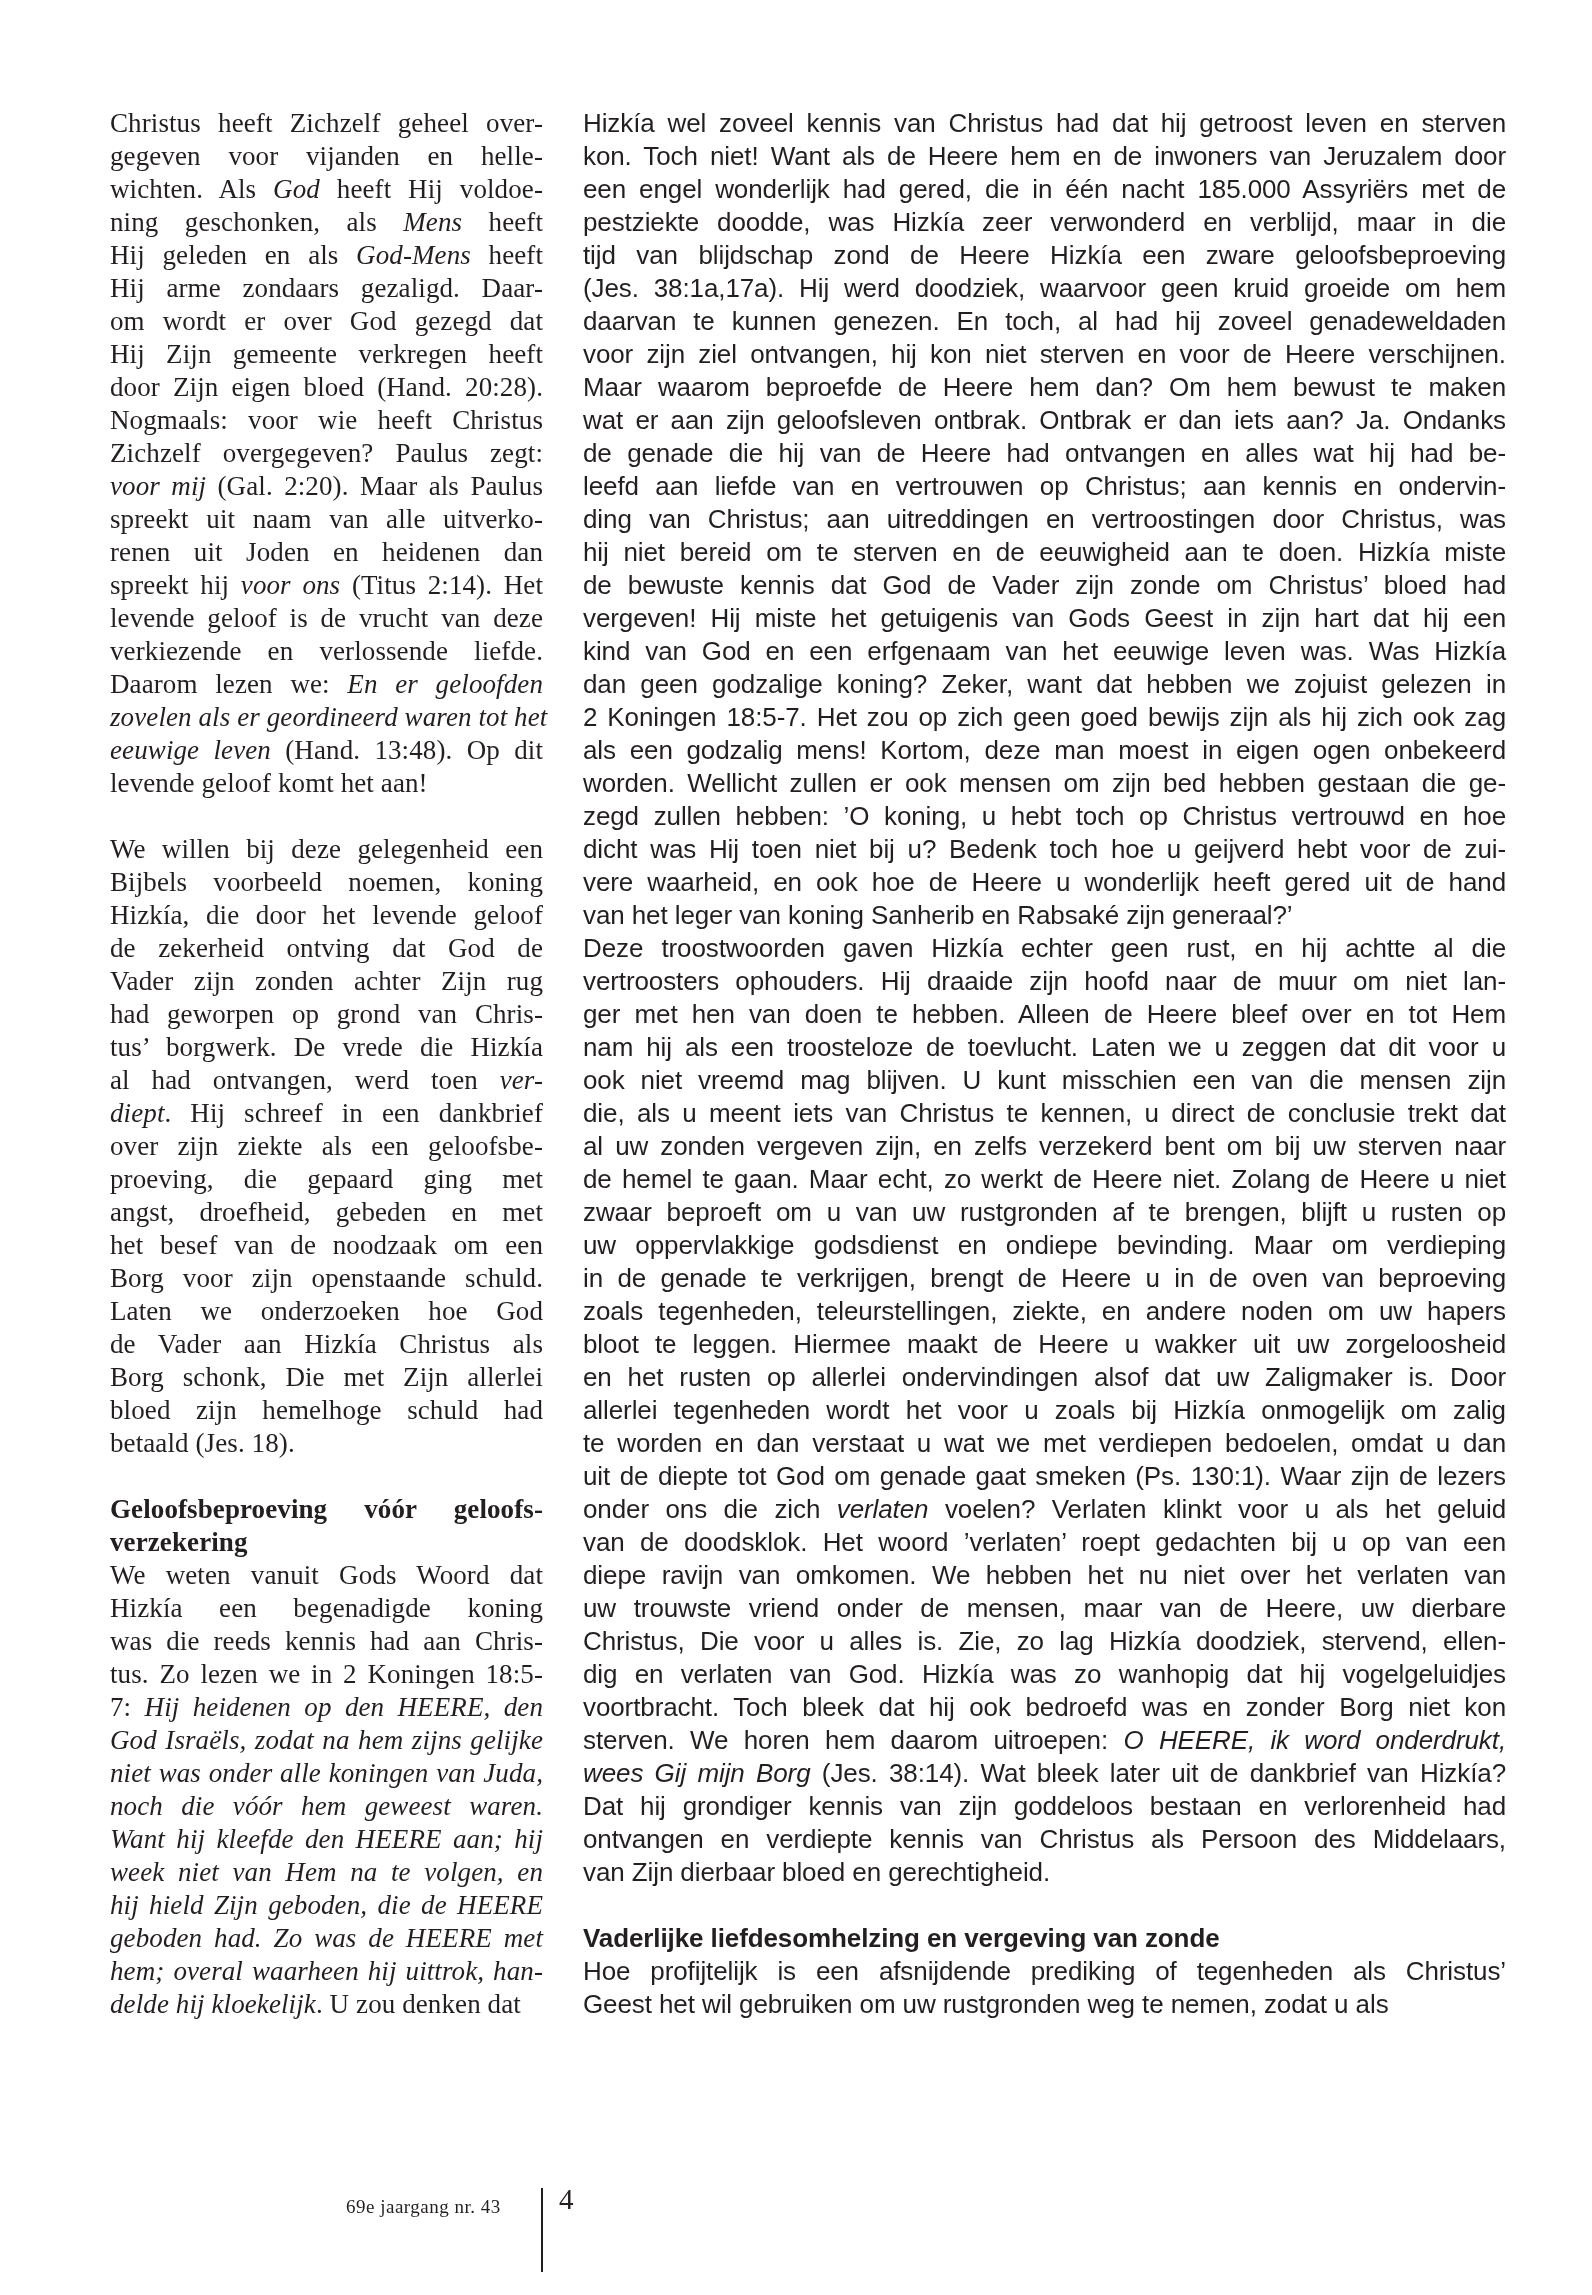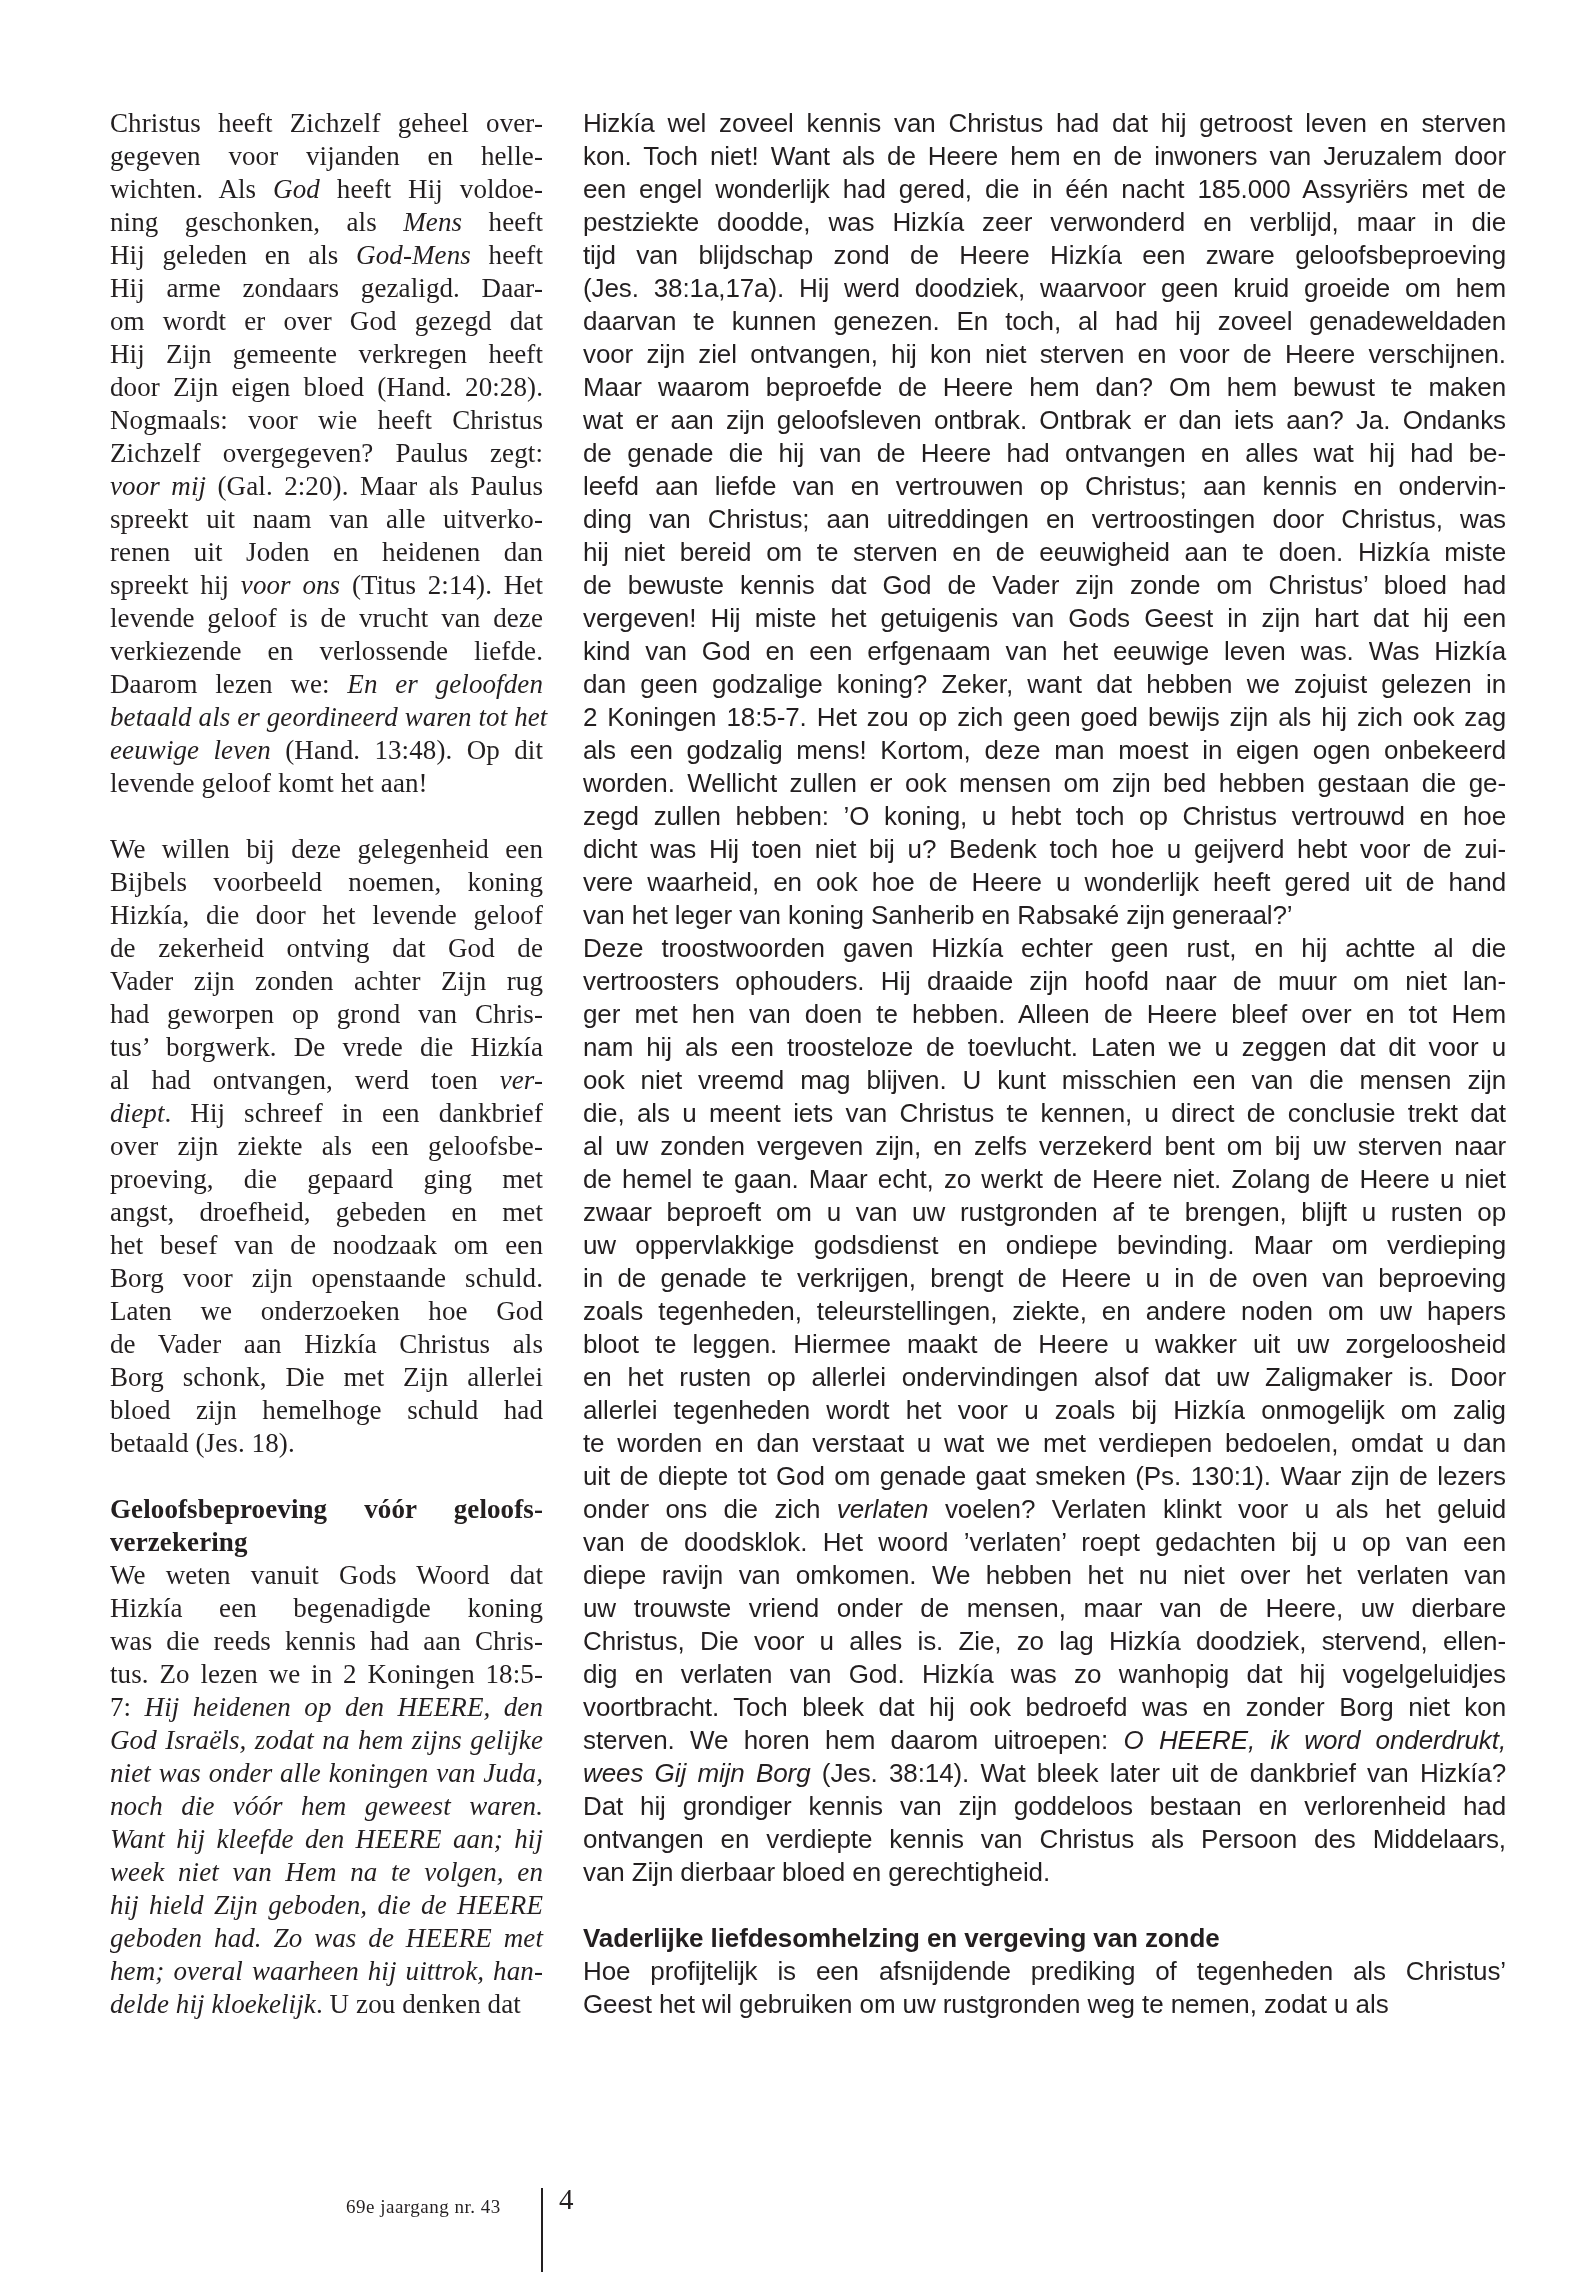--- a/index.html
+++ b/index.html
@@ -34,21 +34,21 @@
     <span class="line">door Zijn eigen bloed (Hand. 20:28).</span>
     <span class="line">Nogmaals: voor wie heeft Christus</span>
     <span class="line">Zichzelf overgegeven? Paulus zegt:</span>
     <span class="line"><i>voor mij</i> (Gal. 2:20). Maar als Paulus</span>
     <span class="line">spreekt uit naam van alle uitverko-</span>
     <span class="line">renen uit Joden en heidenen dan</span>
     <span class="line">spreekt hij <i>voor ons</i> (Titus 2:14). Het</span>
     <span class="line">levende geloof is de vrucht van deze</span>
     <span class="line">verkiezende en verlossende liefde.</span>
     <span class="line">Daarom lezen we: <i>En er geloofden</i></span>
-    <span class="line"><i>betaald als er geordineerd waren tot het</i></span>
+    <span class="line"><i>zovelen als er geordineerd waren tot het</i></span>
     <span class="line"><i>eeuwige leven</i> (Hand. 13:48). Op dit</span>
     <span class="line last">levende geloof komt het aan!</span>
     <span class="gap"></span>
     <span class="line">We willen bij deze gelegenheid een</span>
     <span class="line">Bijbels voorbeeld noemen, koning</span>
     <span class="line">Hizkía, die door het levende geloof</span>
     <span class="line">de zekerheid ontving dat God de</span>
     <span class="line">Vader zijn zonden achter Zijn rug</span>
     <span class="line">had geworpen op grond van Chris-</span>
     <span class="line">tus’ borgwerk. De vrede die Hizkía</span>

